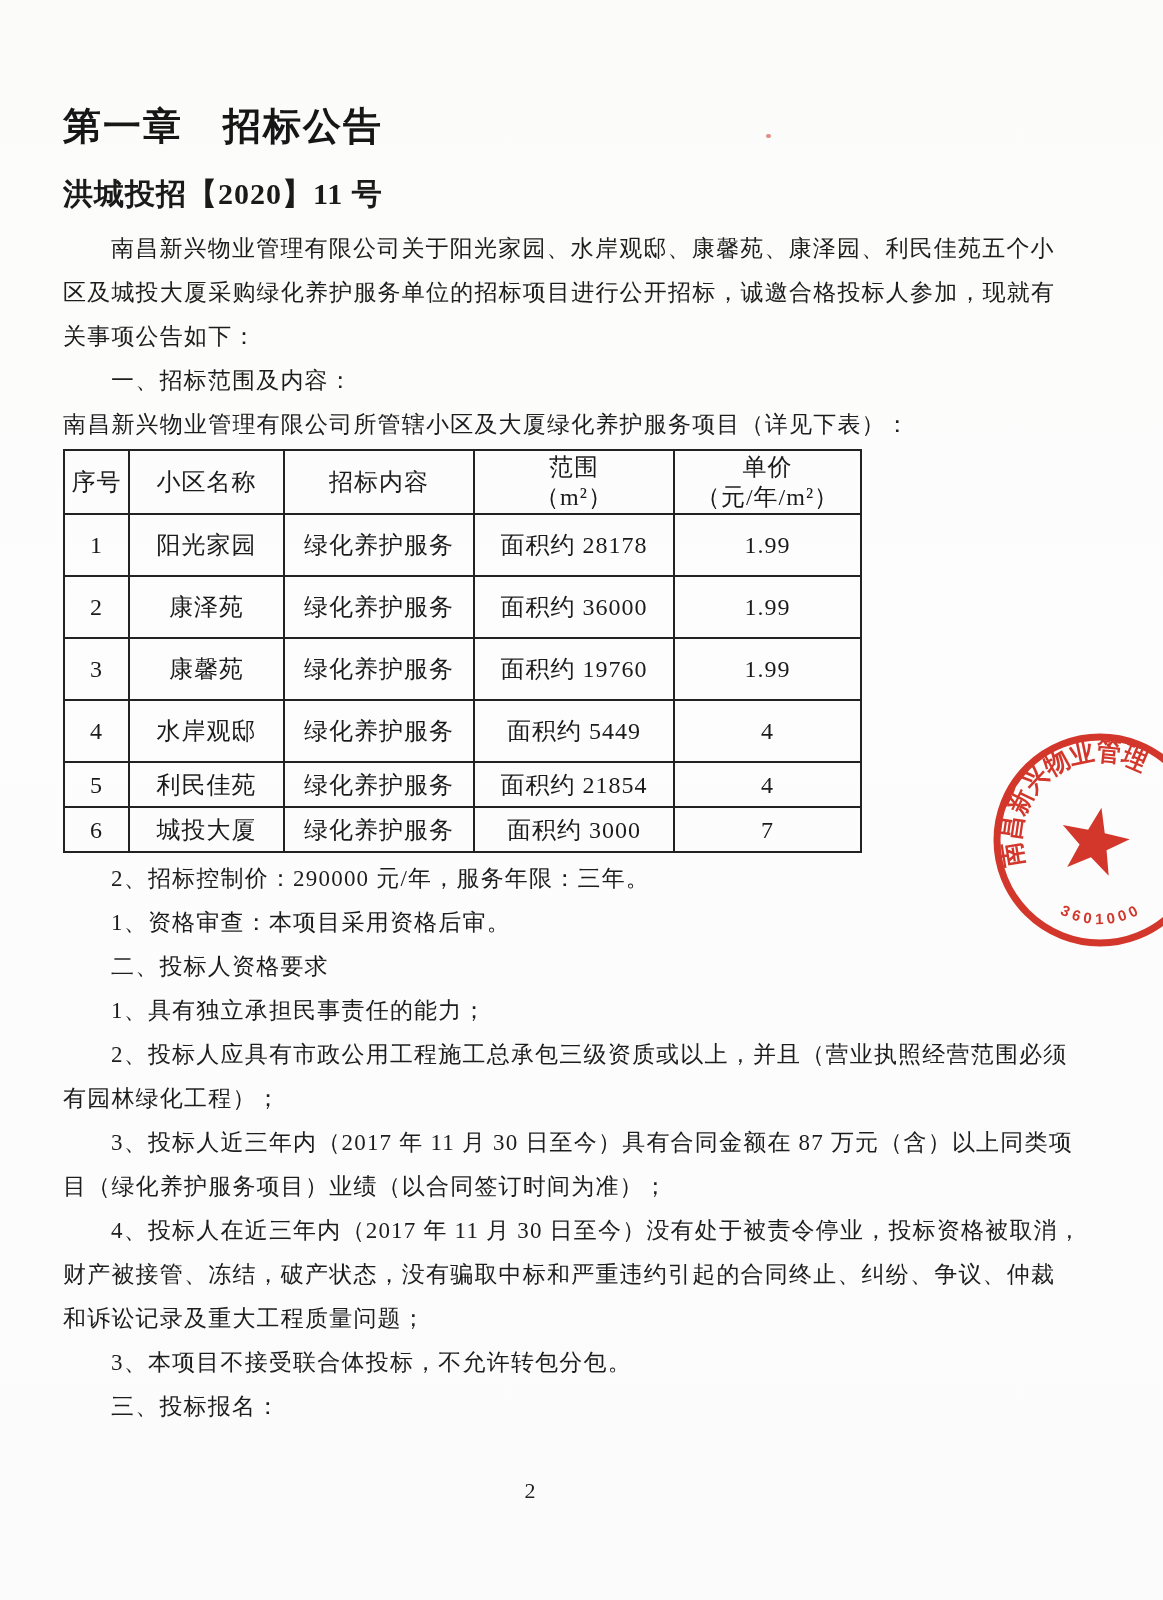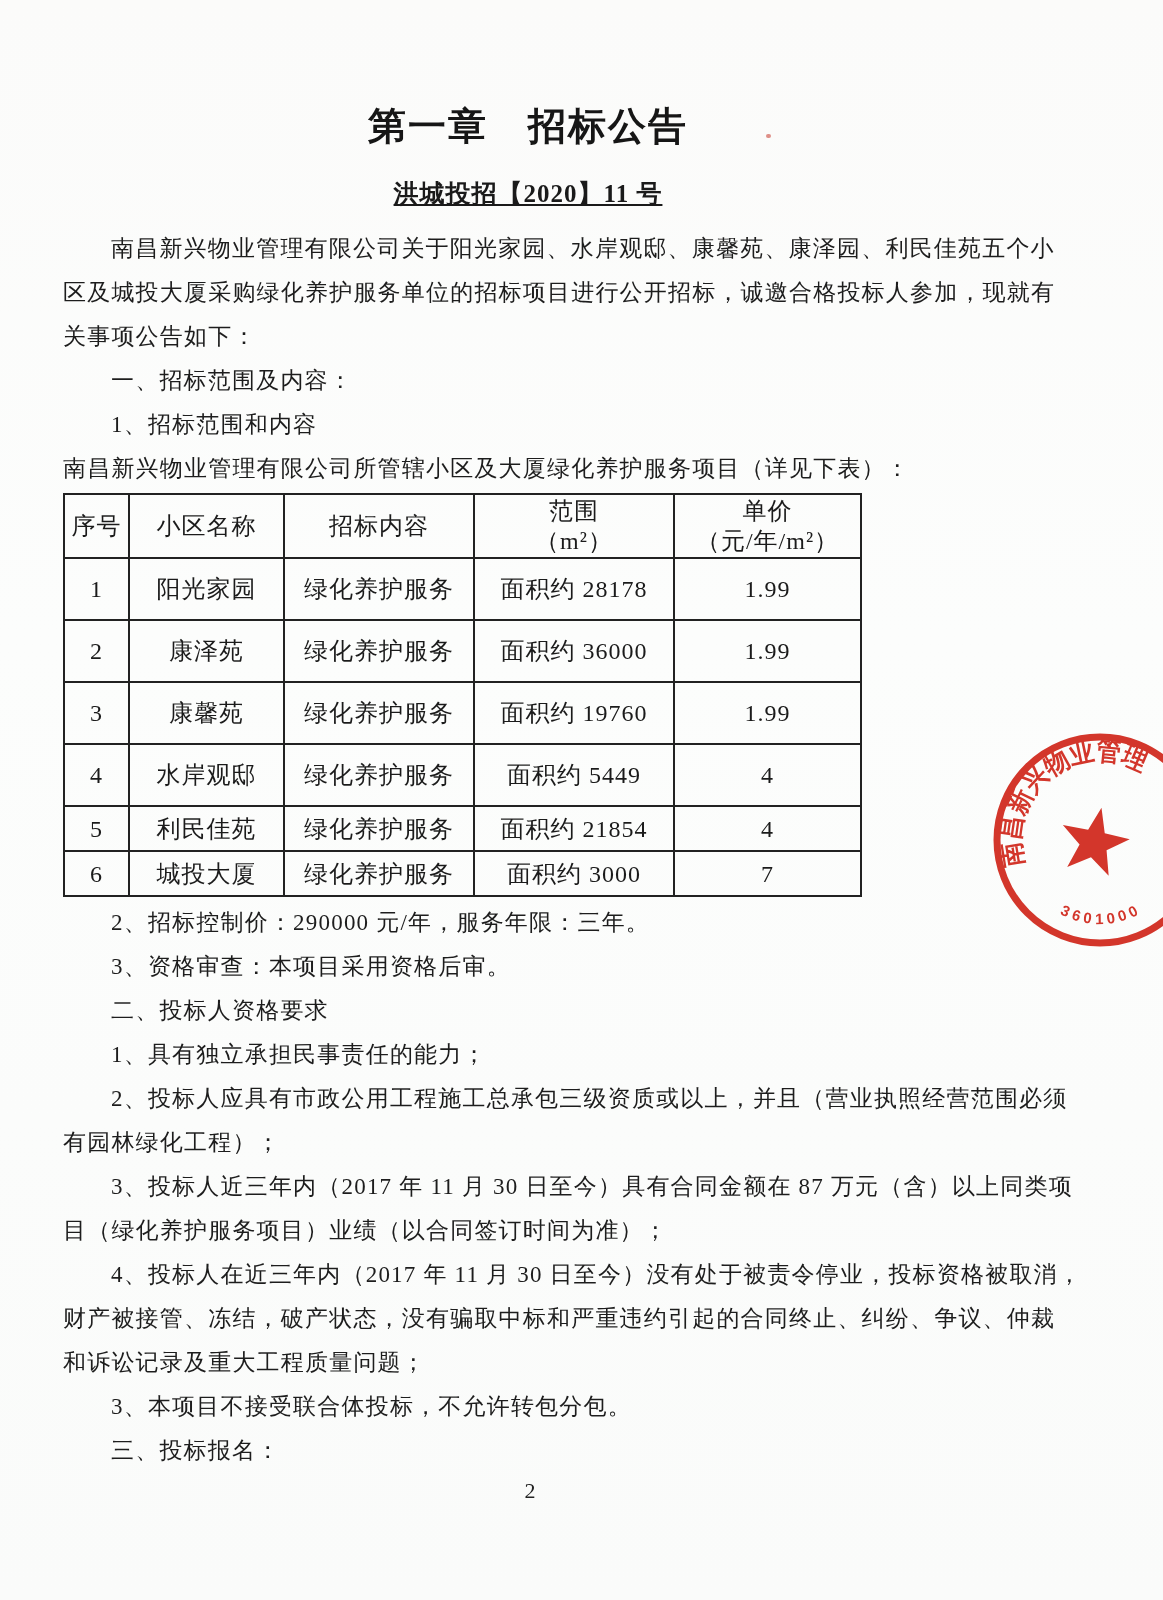--- a/index.html
+++ b/index.html
@@ -4,28 +4,28 @@
 <style>
   html,body { margin:0; padding:0; background:#e8e8e8; }
   .page {
     position:relative; width:1163px; height:1600px;
     margin:0 auto; overflow:hidden;
     background:#fcfcfb;
     background-image: linear-gradient(180deg, #fbfbfa 0%, #fcfdfc 40%, #fafbfa 100%);
     font-family:"Liberation Serif","DejaVu Serif",serif;
     color:#1d1d1d;
   }
-  .title-block { width:930px; margin:0 0 0 63px; text-align:center; }
+  .title-block { width:930px; margin:0 0 0 63px; }
   .doc-title {
     margin-top:104px; font-size:38px; font-weight:bold;
     letter-spacing:2px; line-height:44px; color:#161616;
   }
   .doc-number {
-    margin-top:30px; font-size:25px; font-weight:bold;
-    letter-spacing:1px; line-height:31px; color:#1a1a1a;text-decoration:underline;
+    margin-top:30px; font-size:30px; font-weight:bold;
+    letter-spacing:1px; line-height:31px; color:#1a1a1a;
   }
   .body-block { margin:18px 0 0 63px; width:1032px; }
   .ln { font-size:23px; line-height:44px; letter-spacing:1.2px; white-space:nowrap; }
   .ind { padding-left:48px; }
   .b { font-weight:normal; }
   table.grid {
     border-collapse:collapse; margin-top:2px;
     table-layout:fixed; width:799px;padding-left:27px;
   }
   table.grid th, table.grid td {
@@ -58,21 +58,20 @@
   <div class="title-block">
     <div class="doc-title">第一章　招标公告</div>
     <div class="doc-number">洪城投招【2020】11 号</div>
   </div>
 
   <div class="body-block">
     <div class="ln ind">南昌新兴物业管理有限公司关于阳光家园、水岸观邸、康馨苑、康泽园、利民佳苑五个小</div>
     <div class="ln">区及城投大厦采购绿化养护服务单位的招标项目进行公开招标，诚邀合格投标人参加，现就有</div>
     <div class="ln">关事项公告如下：</div>
     <div class="ln ind b">一、招标范围及内容：</div>
-    <div class="ln ind b">1、招标范围和内容</div>
     <div class="ln">南昌新兴物业管理有限公司所管辖小区及大厦绿化养护服务项目（详见下表）：</div>
 
     <table class="grid">
       <colgroup>
         <col style="width:65px">
           <col style="width:155px">
           <col style="width:190px">
         <col style="width:200px">
           <col style="width:187px">
       </colgroup>
@@ -128,21 +127,21 @@
         <td>面积约 3000</td>
         <td>7</td>
       </tr>
     </tbody>
       </table>
 
     <div class="ln ind" style="margin-top:4px">
       <span class="b">2、招标控制价：</span><span>290000 元/年，服务年限：三年。</span>
     </div>
     <div class="ln ind">
-      <span class="b">3、资格审查：</span><span>本项目采用资格后审。</span>
+      <span class="b">1、资格审查：</span><span>本项目采用资格后审。</span>
     </div>
     <div class="ln ind b">二、投标人资格要求</div>
     <div class="ln ind">1、具有独立承担民事责任的能力；</div>
     <div class="ln ind">2、投标人应具有市政公用工程施工总承包三级资质或以上，并且（营业执照经营范围必须</div>
     <div class="ln">有园林绿化工程）；</div>
     <div class="ln ind">3、投标人近三年内（2017 年 11 月 30 日至今）具有合同金额在 87 万元（含）以上同类项</div>
     <div class="ln">目（绿化养护服务项目）业绩（以合同签订时间为准）；</div>
     <div class="ln ind">4、投标人在近三年内（2017 年 11 月 30 日至今）没有处于被责令停业，投标资格被取消，</div>
     <div class="ln">财产被接管、冻结，破产状态，没有骗取中标和严重违约引起的合同终止、纠纷、争议、仲裁</div>
     <div class="ln">和诉讼记录及重大工程质量问题；</div>

